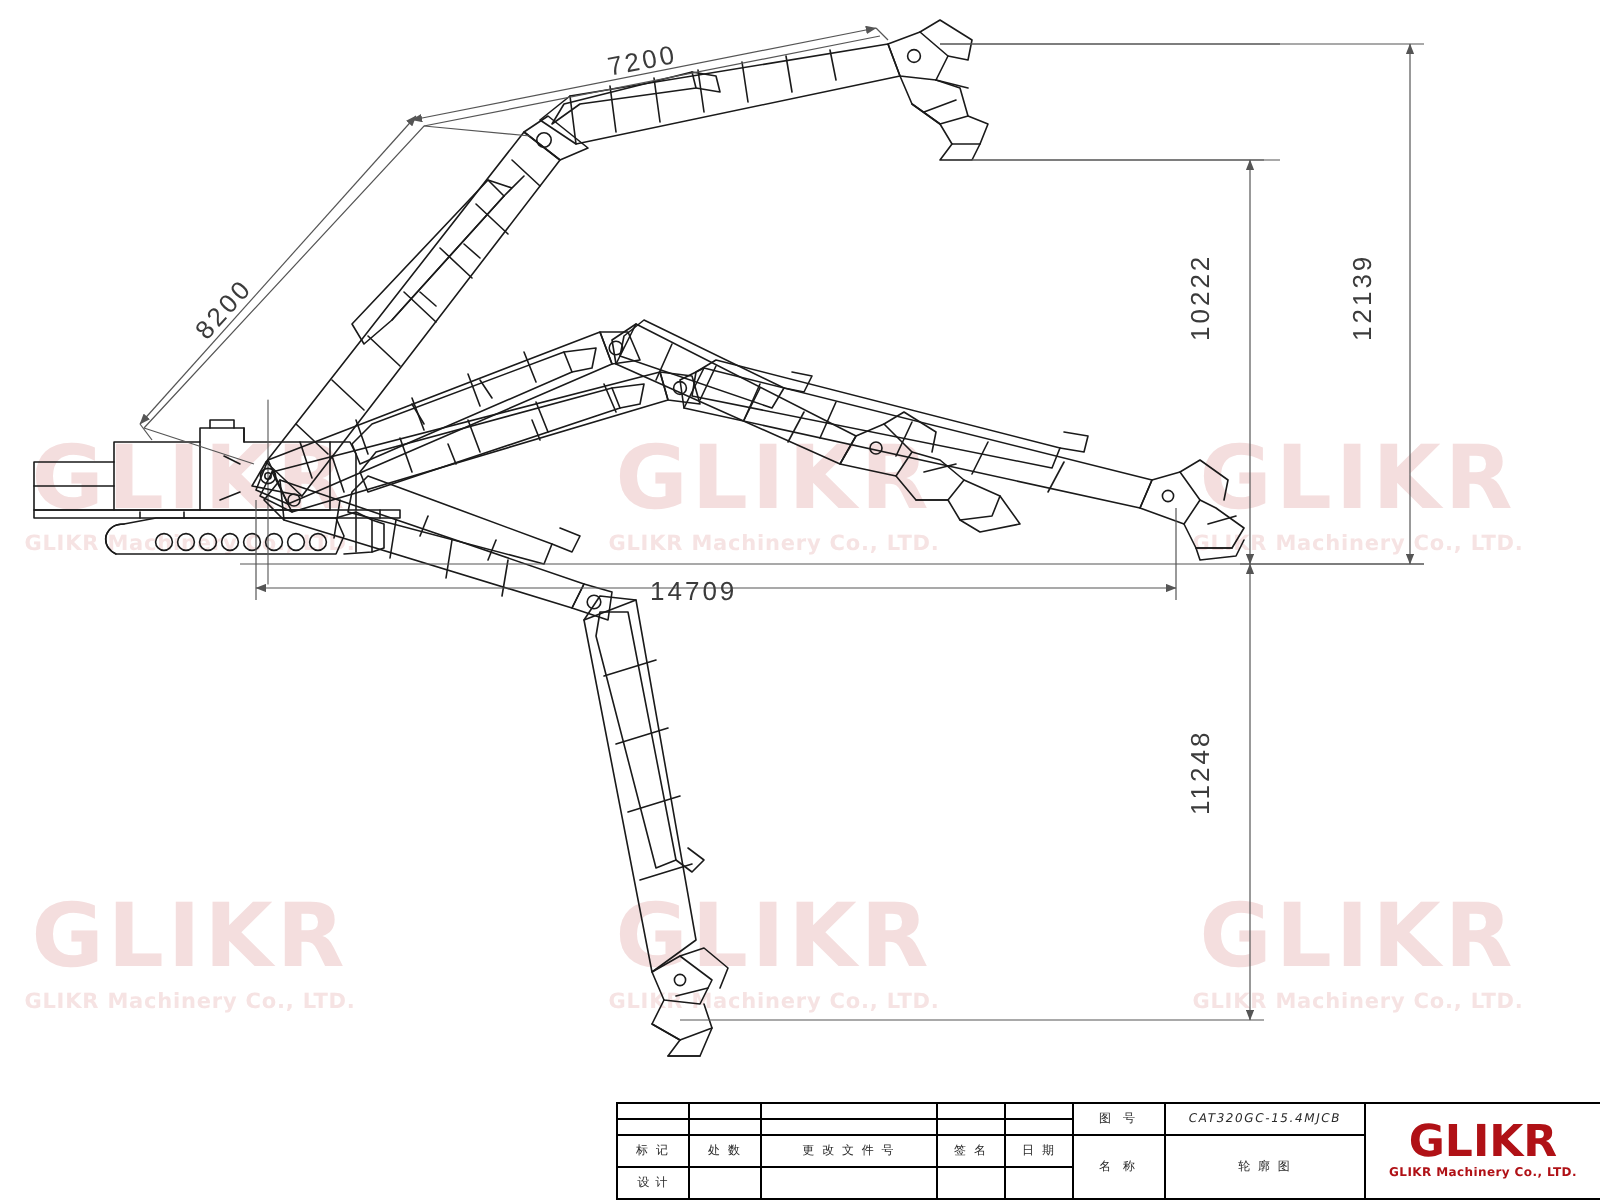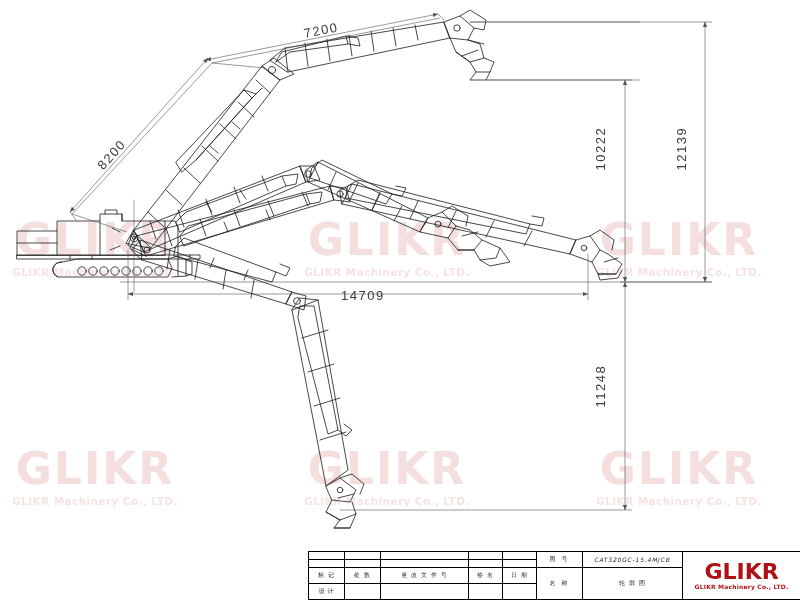--- a/index.html
+++ b/index.html
@@ -423,21 +423,21 @@
 
       <path d="M70 212 L76 220"></path>
     </g>
   </svg>
   </div>
 
   <div class="dim" style="left:304px; top:26px; transform: rotate(-11deg); transform-origin: left center;">7200</div>
 
   <div class="dim" style="left:100px; top:160px; transform: rotate(-48deg); transform-origin: left center;">8200</div>
 
-  <div class="dim" style="left:341px; top:288px;">14709</div>
+  <div class="dim" style="left:325px; top:288px;">14709</div>
 
   <div class="dim" style="left:600px; top:163px; transform: rotate(-90deg); transform-origin: left center;">10222</div>
 
   <div class="dim" style="left:681px; top:163px; transform: rotate(-90deg); transform-origin: left center;">12139</div>
 
   <div class="dim" style="left:600px; top:400px; transform: rotate(-90deg); transform-origin: left center;">11248</div>
 
   <div id="title-block">
     <table>
       <colgroup>

